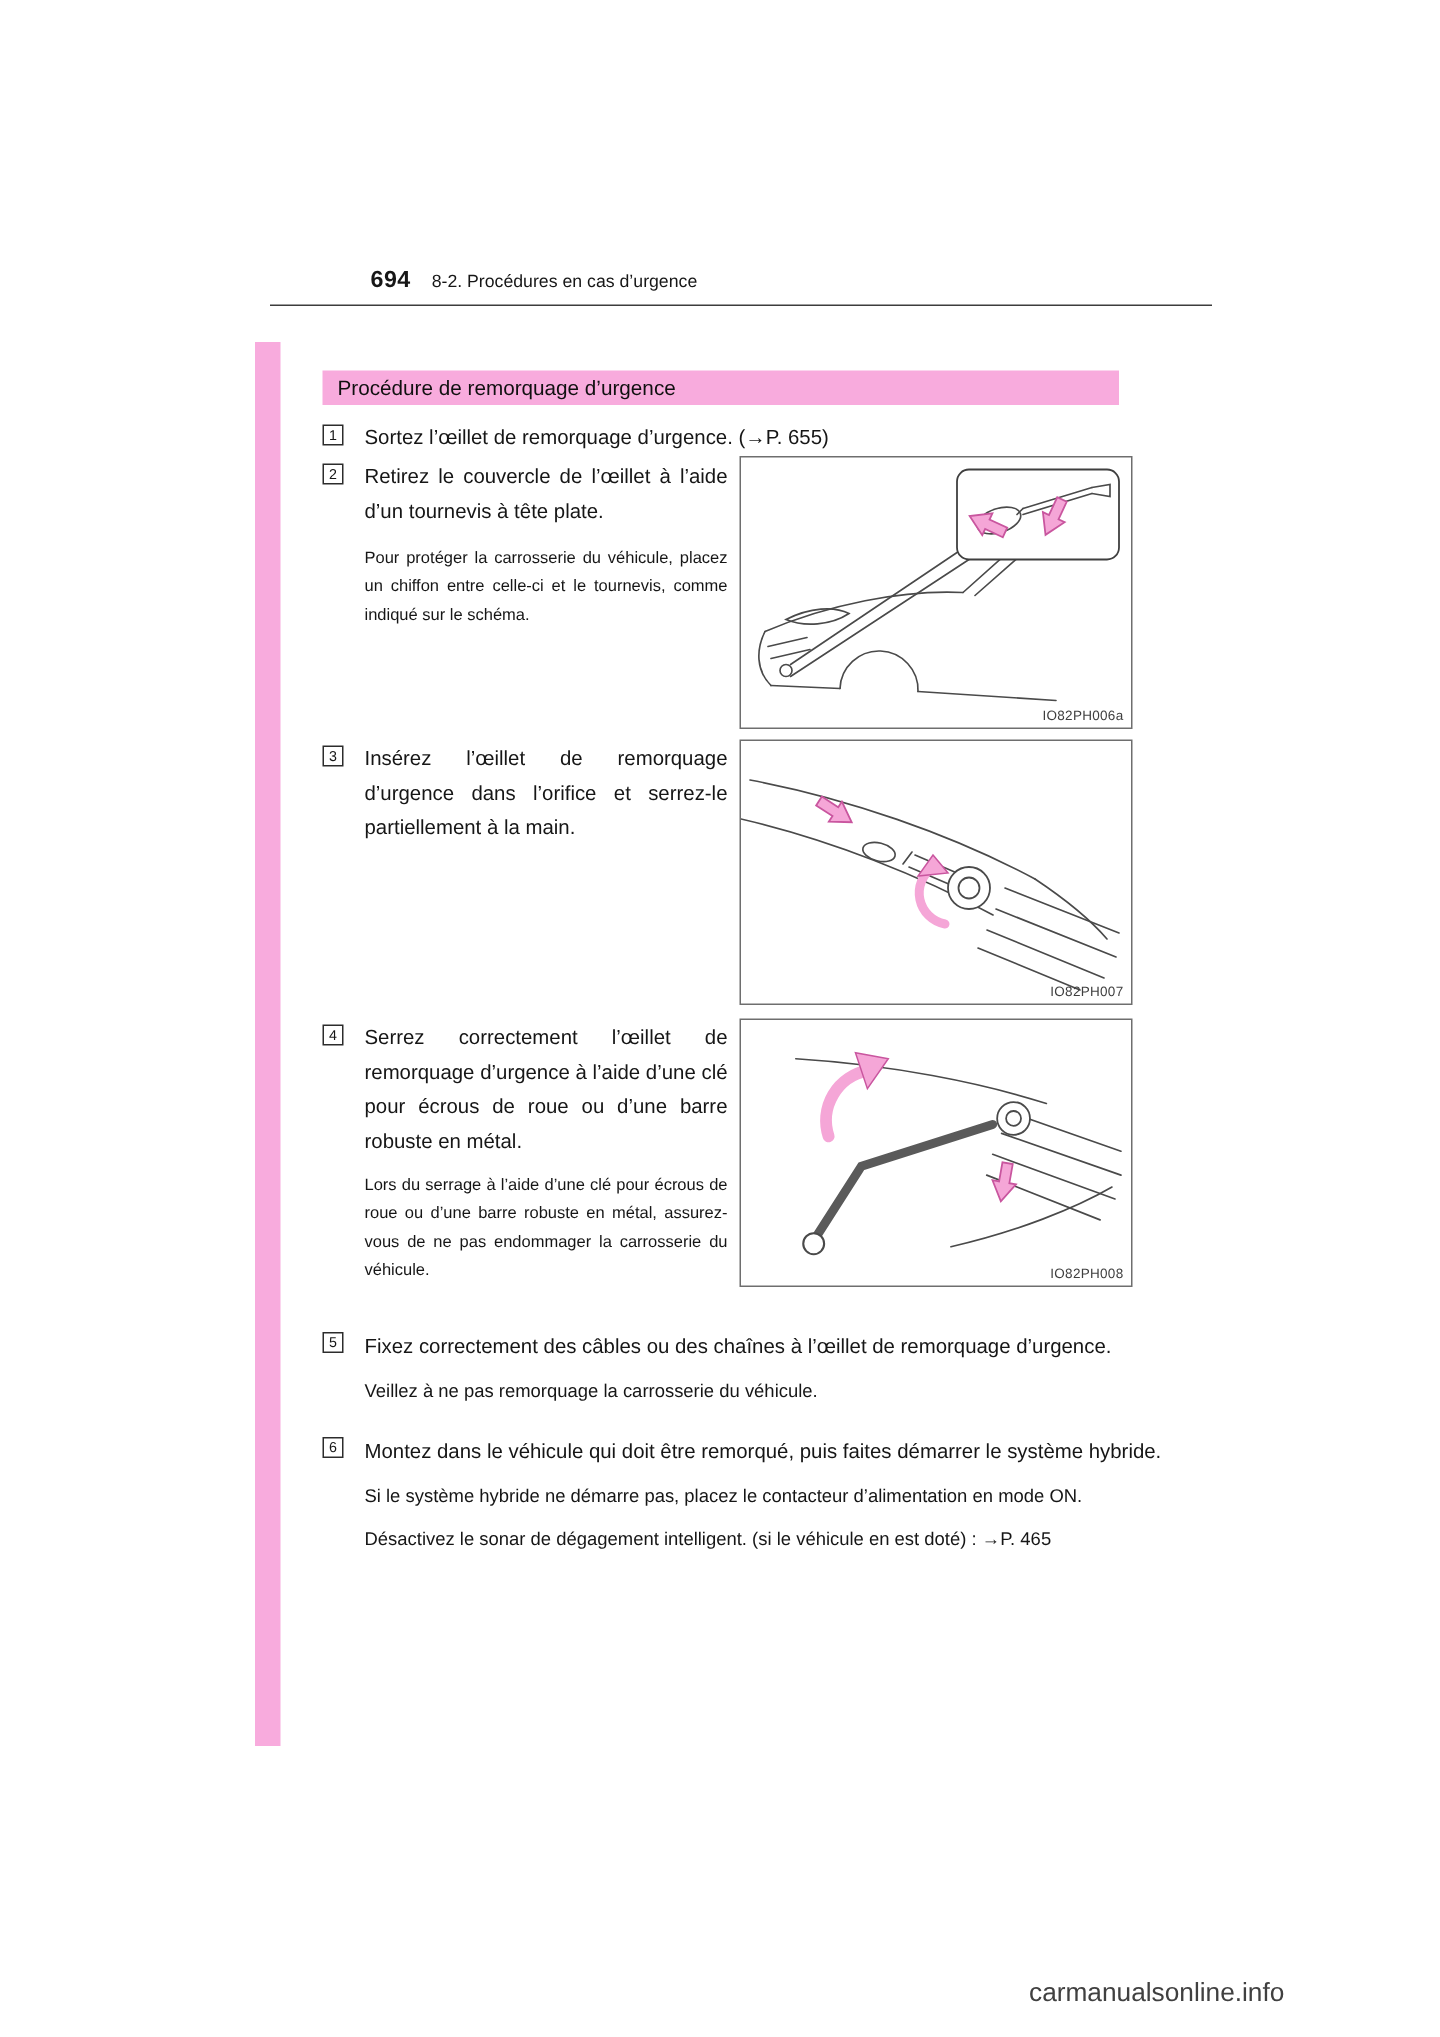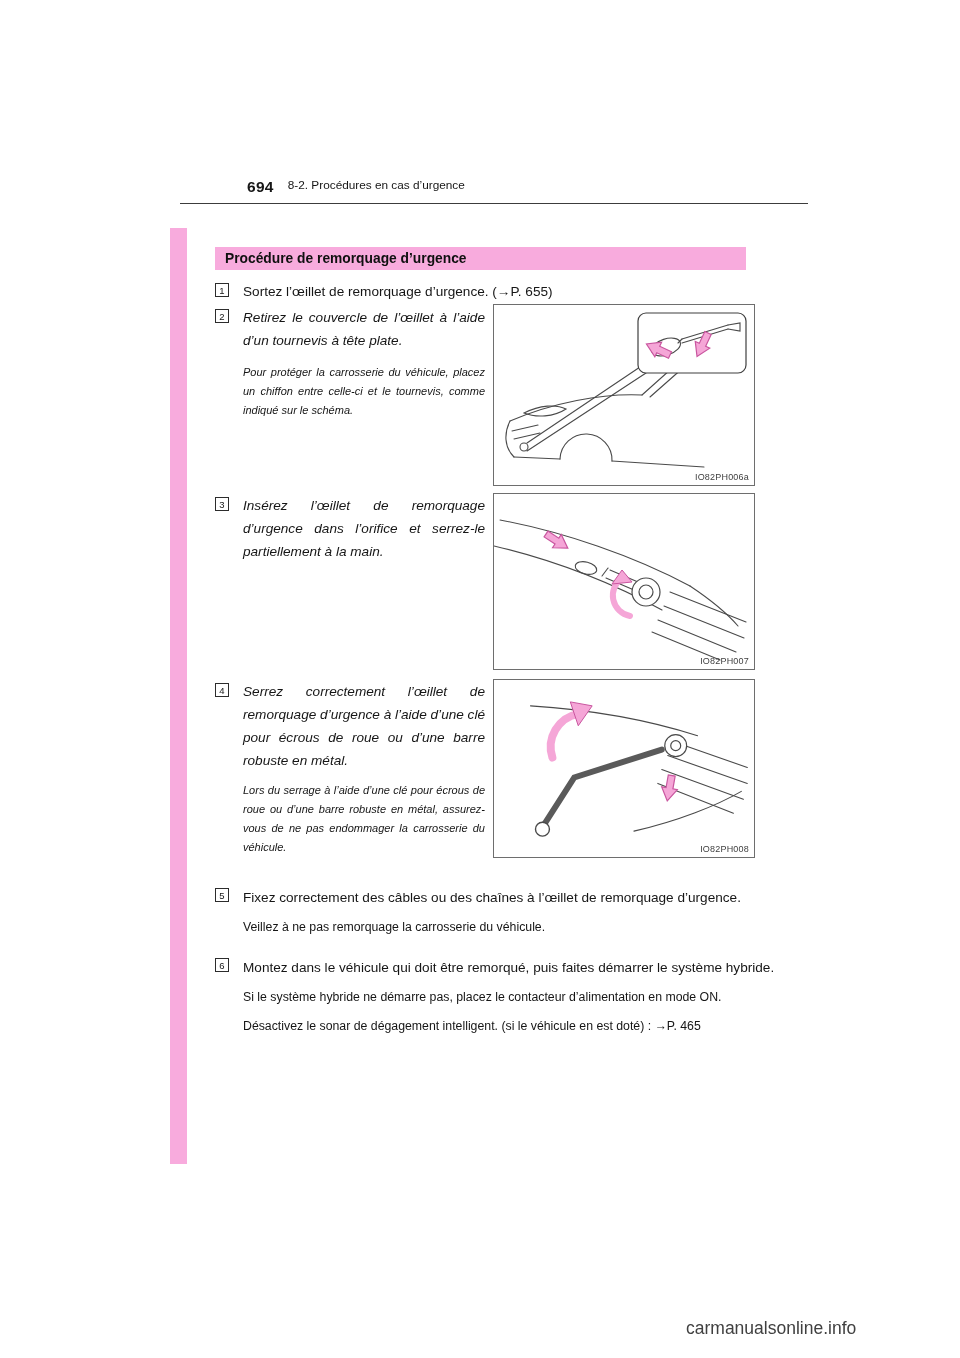--- a/index.html
+++ b/index.html
@@ -2,40 +2,40 @@
 <html style="--accent: #f8abdd; --arrow: #f5a6d7;"><head>
 <meta charset="utf-8">
 <style>
   * { margin:0; padding:0; box-sizing:border-box; }
   html,body { background:#ffffff; }
   body {
     width:960px; height:1358px; position:relative; overflow:hidden;
     font-family:"Liberation Sans","DejaVu Sans",sans-serif; color:#161616;
   }
   
-  .header { position:absolute; left:247px; top:178px; display:flex; align-items:flex-start; white-space:nowrap; }
+  .header { position:absolute; left:247px; top:178px; display:flex; align-items:center; white-space:nowrap; }
   .page-num { font-size:15.5px; font-weight:bold; letter-spacing:.3px; }
   .section { font-size:11.8px; margin-left:14px; }
   .header-rule { position:absolute; left:180px; top:203px; width:628px; height:1px; background:#3c3c3c; }
   
   .side-accent { position:absolute; left:170px; top:228px; width:17px; height:936px; background:var(--accent,#f8abdd); }
   
   .title-bar {
     position:absolute; left:215px; top:247px; width:531px; height:23px;
-    background:var(--accent,#f8abdd); font-size:13.8px; font-weight:bold;
+    background:var(--accent,#f8abdd); font-size:13.8px; font-weight:normal;
     line-height:23px; padding-left:10px; color:#101010;
   }
   
   .step { position:absolute; }
   .num-box {
     position:absolute; left:0; top:3px; width:14px; height:14px;
     border:1px solid #2c2c2c; font-size:9.5px; line-height:13px; text-align:center;
   }
   .step-body { margin-left:28px; }
-  .narrow .step-body { width:242px;font-style:italic; }
+  .narrow .step-body { width:242px; }
   .step-text { font-size:13.6px; line-height:23px; text-align:justify; }
   .step-note { font-size:11px; line-height:19px; text-align:justify; margin-top:11px; }
   .wide .step-text { line-height:26px; }
   .wide .step-note { font-size:12.3px; line-height:20px; margin-top:6px; text-align:left; }
   .wide .step-note + .step-note { margin-top:9px; }
   #step1 { left:215px; top:280px; width:580px; }
   #step2 { left:215px; top:306px; }
   #step3 { left:215px; top:494px; }
   #step4 { left:215px; top:680px; }
   #step5 { left:215px; top:885px; width:548px; }

